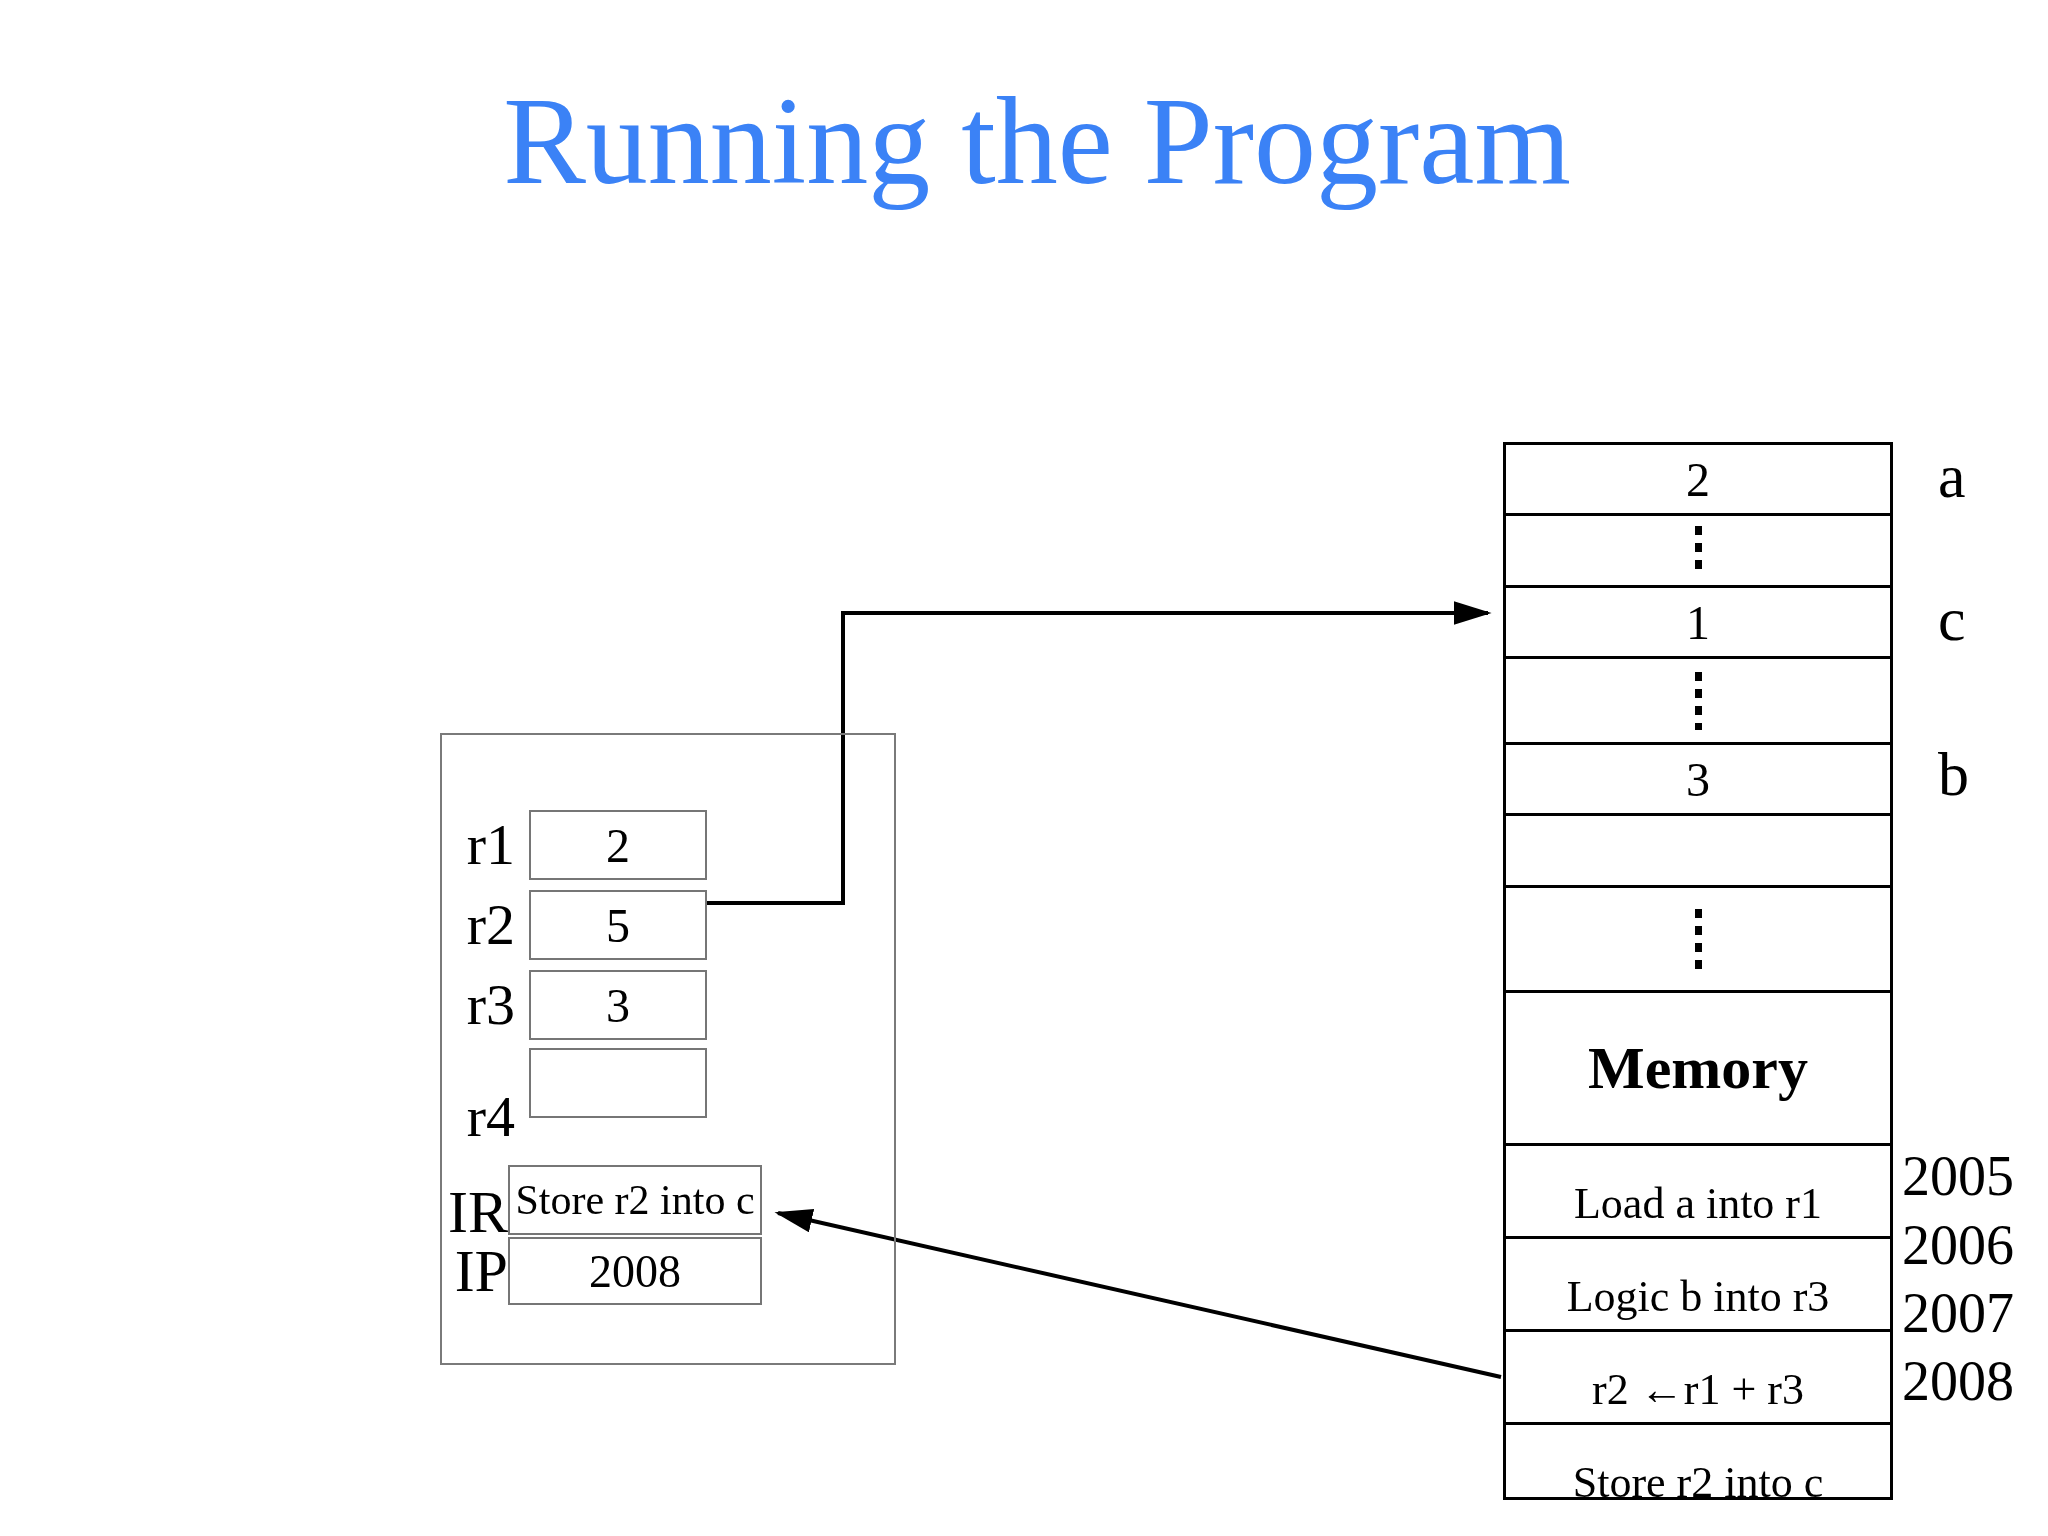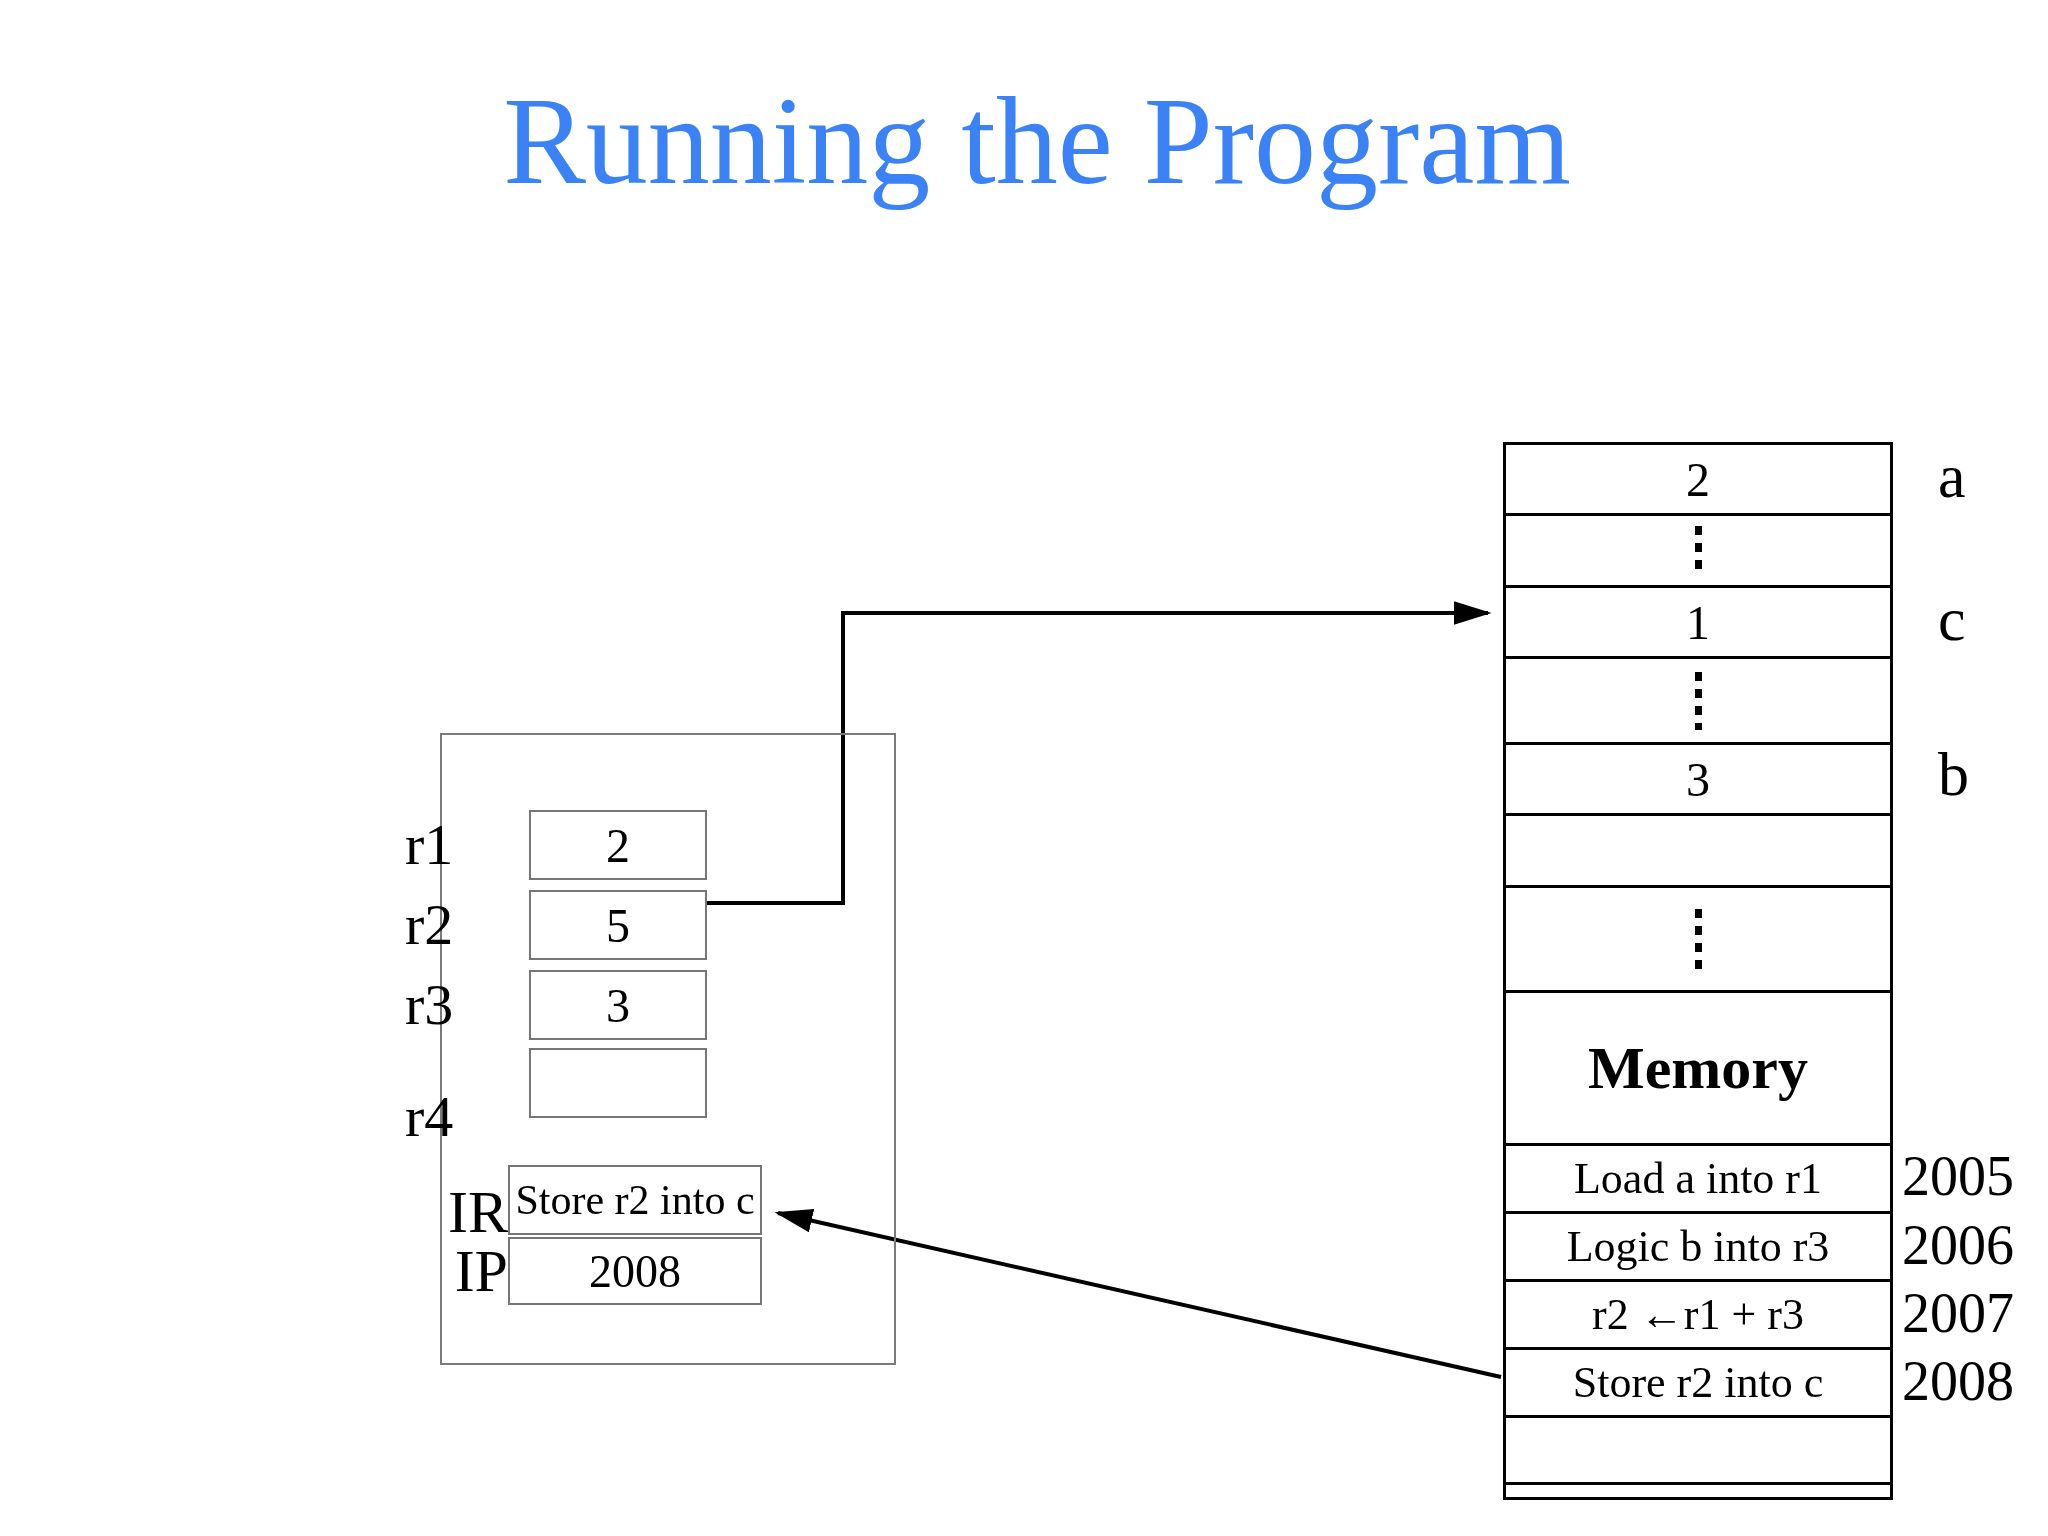--- a/index.html
+++ b/index.html
@@ -17,21 +17,21 @@
     text-align:center;
     font-size:124px;line-height:1.1;
     color:#3b82f6;white-space:nowrap;
   }
   
   .cpu-box{
     position:absolute;left:440px;top:733px;width:456px;height:632px;
     border:2px solid #7a7a7a;box-sizing:border-box;background:transparent;
   }
   .reg-label{
-    position:absolute;left:405px;width:110px;
+    position:absolute;left:405px;width:110px;text-align:right;
     font-size:58px;line-height:1;transform:translateY(-50%);
   }
   .reg-box{
     position:absolute;left:529px;width:178px;height:70px;
     border:2px solid #767676;box-sizing:border-box;
     display:flex;align-items:center;justify-content:center;
     font-size:48px;background:#fff;
   }
   .sreg-label{
     position:absolute;left:360px;width:148px;text-align:right;
@@ -60,21 +60,21 @@
     position:absolute;left:1503px;top:442px;width:390px;height:1058px;
     border:3px solid #000;box-sizing:border-box;background:#fff;
     display:flex;flex-direction:column;overflow:hidden;
   }
   .mrow{
     border-bottom:3px solid #000;box-sizing:border-box;
     display:flex;align-items:center;justify-content:center;
     flex:none;font-size:48px;
   }
   .mrow:last-child{border-bottom:none;}
-  .mrow.instr{font-size:44px;}
+  .mrow.instr{font-size:44px;margin-top:25px;}
   .mrow.memlabel{font-size:60px;font-weight:bold;}
   .vdots{
     width:7px;background:repeating-linear-gradient(to bottom,#000 0 9px,transparent 9px 17px);
   }
   .mem-tag{
     position:absolute;left:1938px;font-size:62px;line-height:1;
     transform:translateY(-52%);
   }
   .mem-addr{
     position:absolute;left:1902px;width:150px;font-size:56px;line-height:1;

